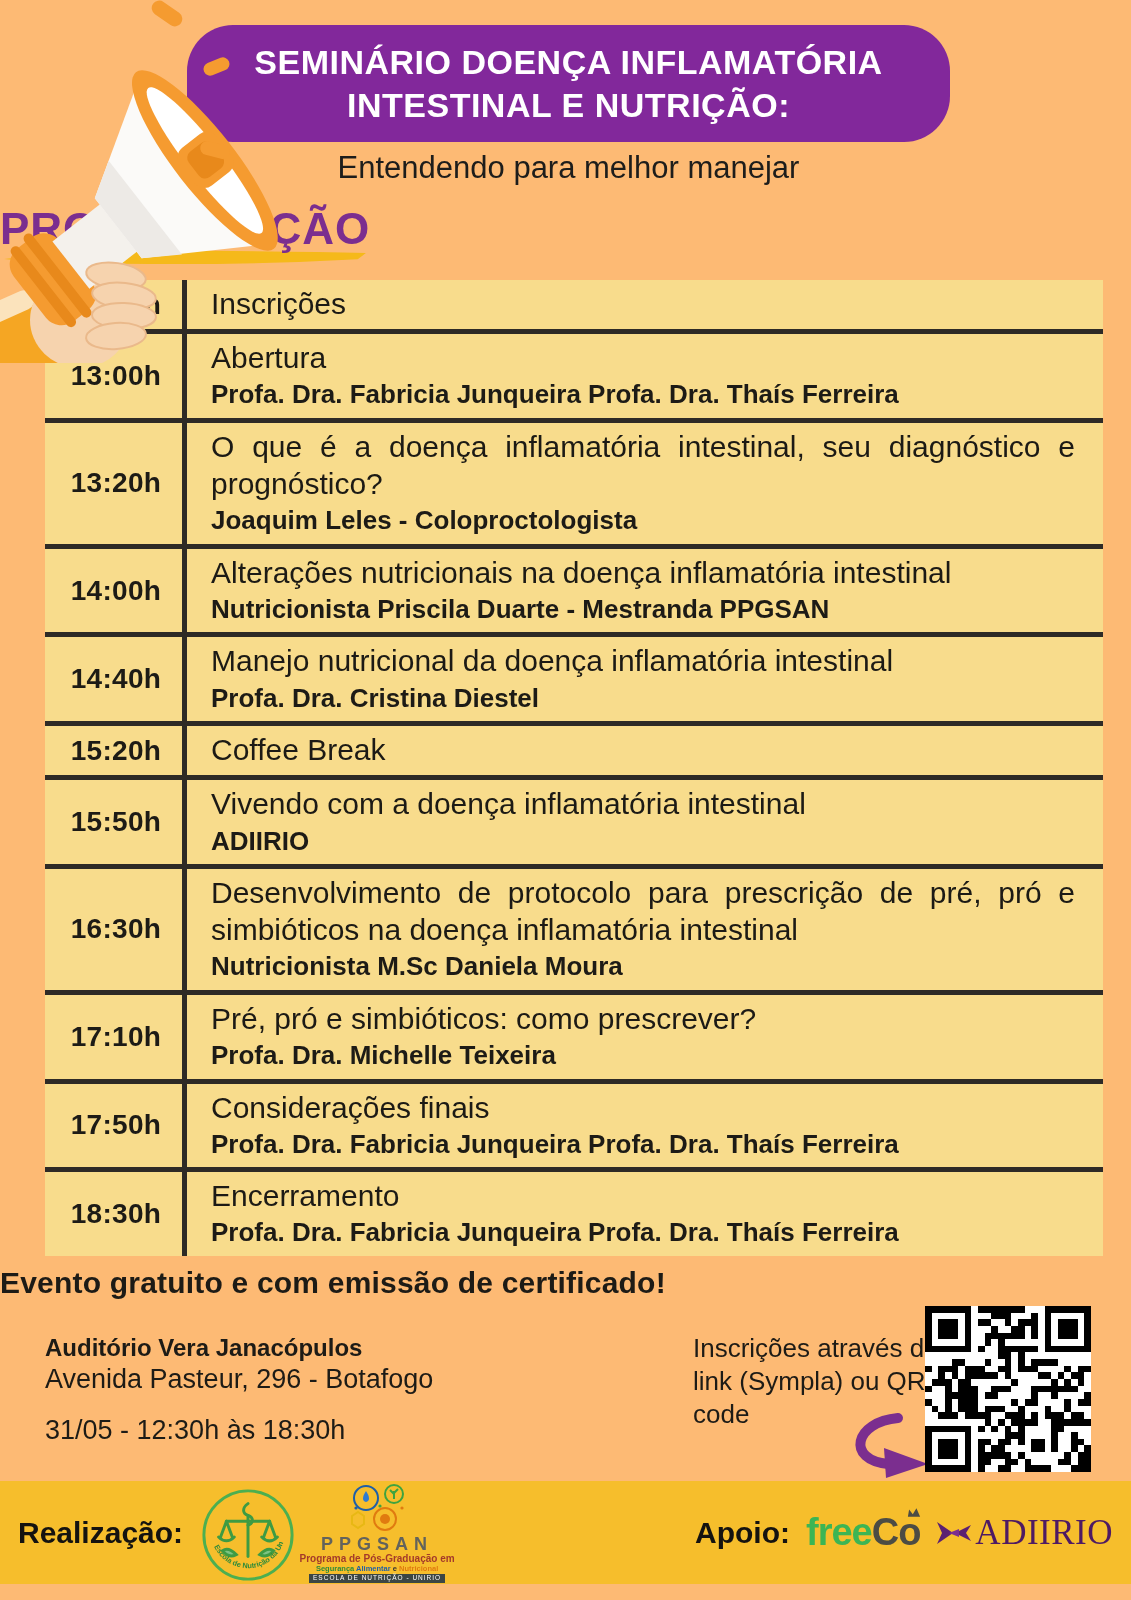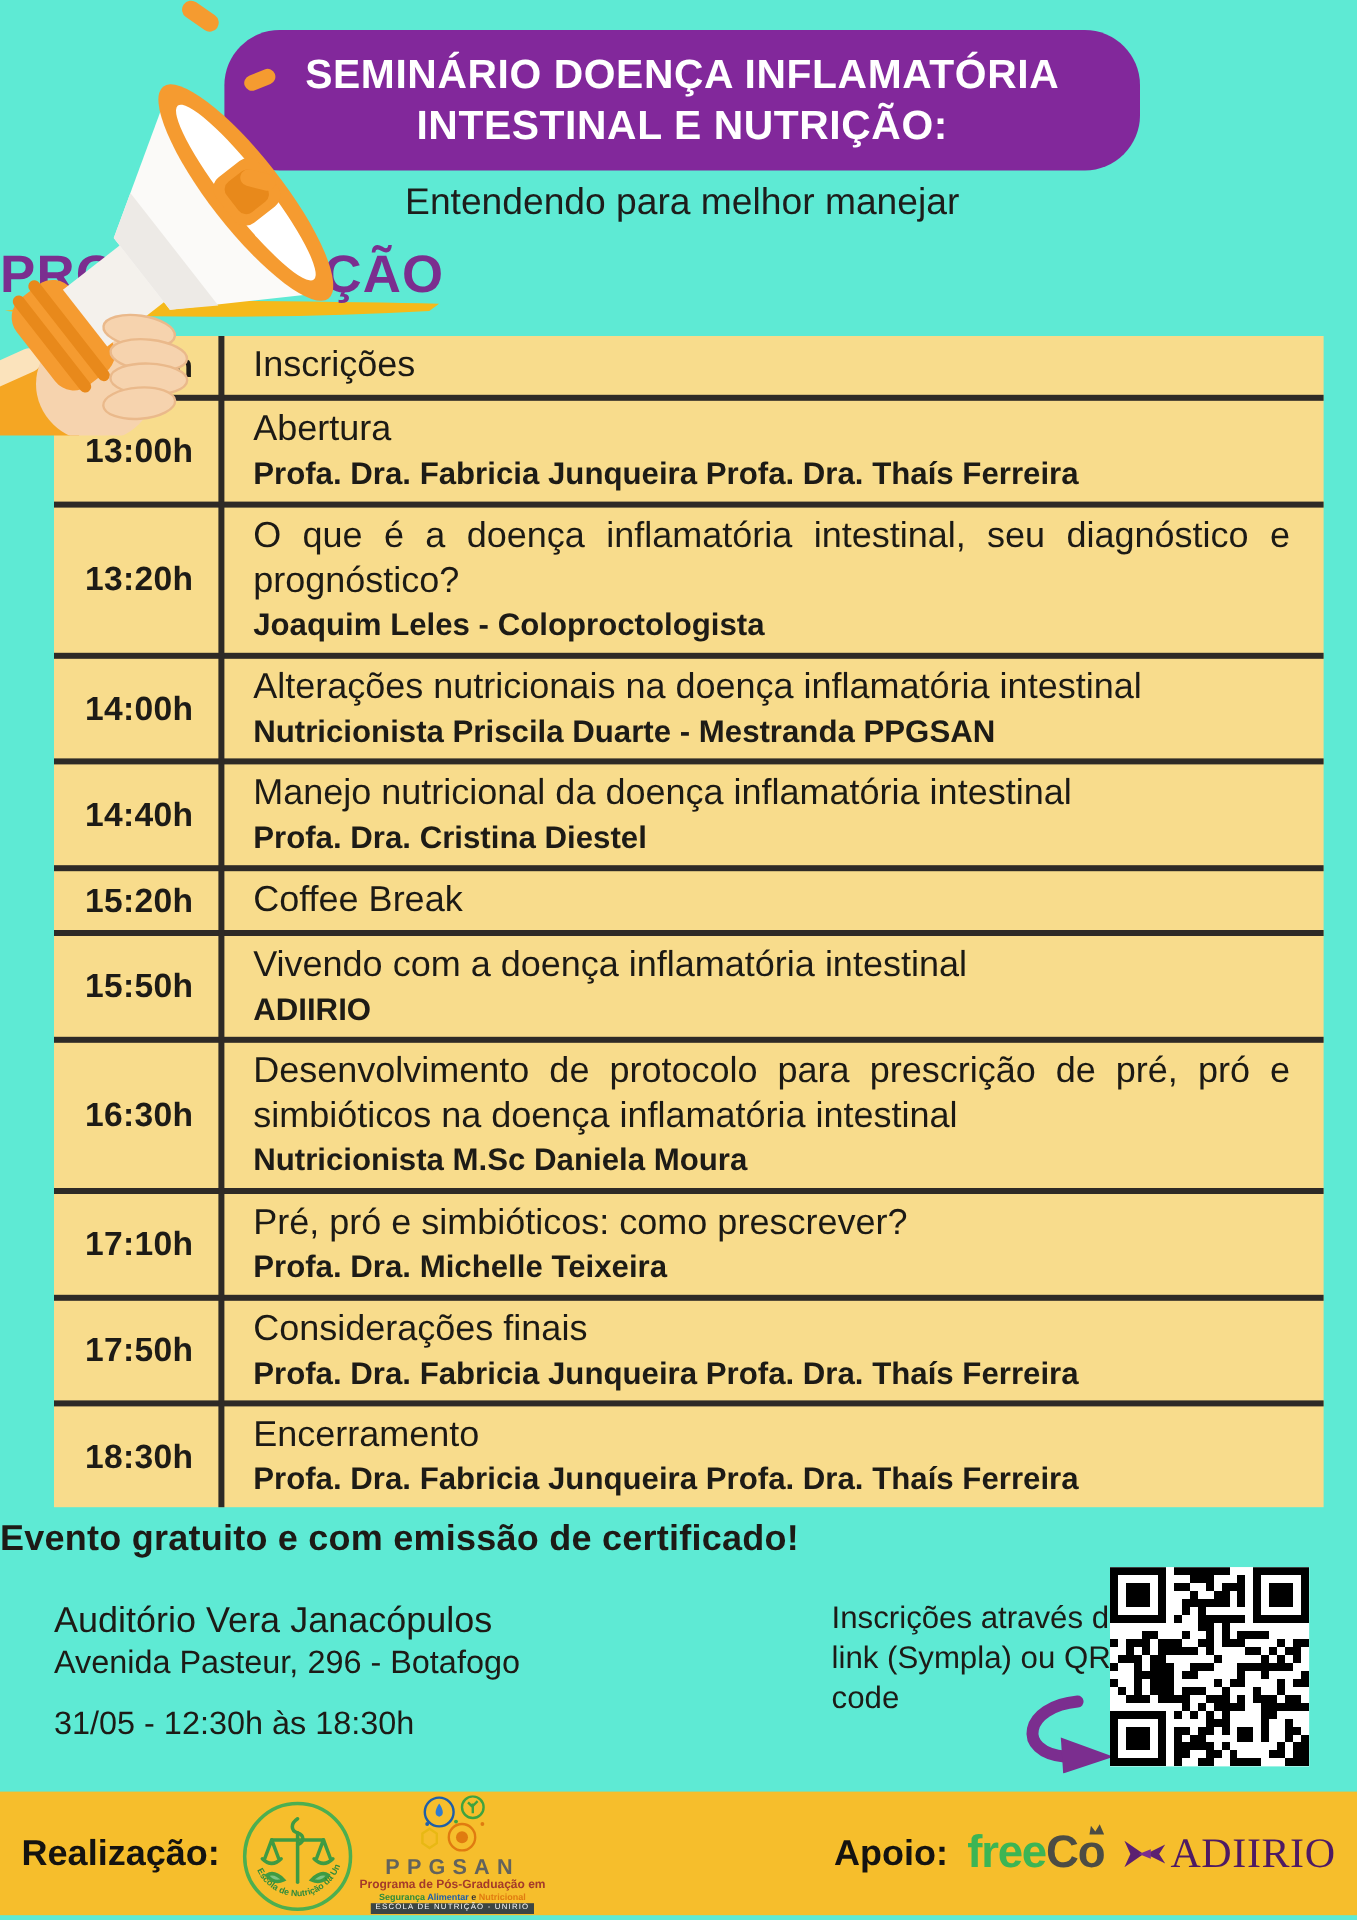--- a/index.html
+++ b/index.html
@@ -3,21 +3,21 @@
 <meta charset="utf-8">
 <style>
   :root{
     --purple:#82289B; --title_purple:#7B2E8F; --table_bg:#F8DC8C; --line:#2E2A26;
     --footer_bg:#F6BE2C; --accent_orange:#F59B30; --brush_yellow:#F5B91A;
     --arrow_purple:#7B2E8F; --adiirio_purple:#4E1A63; --freeco_green:#3CB554;
     --ink:#1D1B16;
   }
   *{margin:0;padding:0;box-sizing:border-box;}
   body{background:#888;font-family:"Liberation Sans",sans-serif;color:var(--ink);}
-  .poster{position:relative;width:1131px;height:1600px;background:#5eead4;margin:0 auto;overflow:hidden;}
+  .poster{position:relative;width:1131px;height:1600px;background:#fdba74;margin:0 auto;overflow:hidden;}
 
   
   .header-box{position:relative;margin:25px auto 0;margin-left:187px;width:763px;height:117px;
     background:var(--purple);border-radius:46px;display:flex;flex-direction:column;align-items:center;justify-content:center;gap:2px;z-index:2;}
   .header-box .tl{color:#fff;font-weight:bold;font-size:34px;letter-spacing:.5px;line-height:1.2;text-align:center;}
   .subtitle{margin-top:8px;margin-left:187px;width:763px;text-align:center;font-size:31px;color:#1d1d1b;}
   .section-title{margin-top:18px;text-align:left;position:relative;z-index:1;}
   .section-title .st-wrap{position:relative;display:inline-block;}
   .section-title h1{position:relative;z-index:1;font-size:44px;font-weight:bold;color:var(--title_purple);letter-spacing:1px;}
   .brush{position:absolute;left:50%;transform:translateX(-50%) rotate(-.6deg);bottom:-12px;width:370px;height:22px;z-index:0;}
@@ -39,29 +39,29 @@
     font-weight:bold;font-size:28px;letter-spacing:.3px;}
   .scontent{flex:1;padding:5px 28px 7px 24px;}
   .stitle{font-size:30px;line-height:1.24;text-align:justify;color:#1c1a15;}
   .sspeaker{font-size:26px;font-weight:bold;line-height:1.25;margin-top:2px;}
 
   .free-event{margin-top:10px;text-align:left;font-weight:bold;font-size:30px;letter-spacing:.2px;}
 
   
   .bottom-info{position:relative;margin:4px 45px 0;height:172px;}
   .venue{position:absolute;left:0;top:30px;}
-  .venue-name{font-weight:normal;font-size:30px;}
+  .venue-name{font-weight:bold;font-size:24px;}
   .venue-address{font-size:27px;margin-top:2px;}
   .venue-date{font-size:27px;margin-top:20px;}
   .reg-text{position:absolute;left:648px;top:28px;width:252px;font-size:26px;line-height:1.28;}
   .reg-arrow{position:absolute;left:795px;top:108px;width:95px;height:66px;}
   .qr-box{position:absolute;left:880px;top:2px;width:166px;height:166px;background:#fff;}
 
   
-  .footer{position:absolute;left:0;right:0;bottom:4px;height:103px;background:var(--footer_bg);
+  .footer{position:absolute;left:0;right:0;bottom:16px;height:103px;background:var(--footer_bg);
     display:flex;align-items:center;padding:0 18px;gap:16px;z-index:4;}
   .f-label{font-weight:bold;font-size:30px;color:#151310;}
   .escola-logo{width:98px;height:98px;margin-top:4px;}
   .ppgsan{display:flex;flex-direction:column;align-items:center;width:128px;line-height:1.05;margin-top:2px;}
   .ppgsan-name{font-size:18px;font-weight:bold;color:#63635c;letter-spacing:6px;margin-top:1px;}
   .ppgsan-l1{font-size:10px;font-weight:bold;color:#A43A2A;white-space:nowrap;}
   .ppgsan-l2{font-size:7.5px;font-weight:bold;white-space:nowrap;}
   .ppgsan-l2 .w-seg{color:#2E8B3A;} .ppgsan-l2 .w-ali{color:#1F5FA8;} .ppgsan-l2 .w-e{color:#333;} .ppgsan-l2 .w-nut{color:#E07B10;}
   .ppgsan-bar{font-size:6.5px;color:#fff;background:#3C4644;padding:1px 4px;letter-spacing:1px;margin-top:1px;white-space:nowrap;}
   .spacer{flex:1;}

